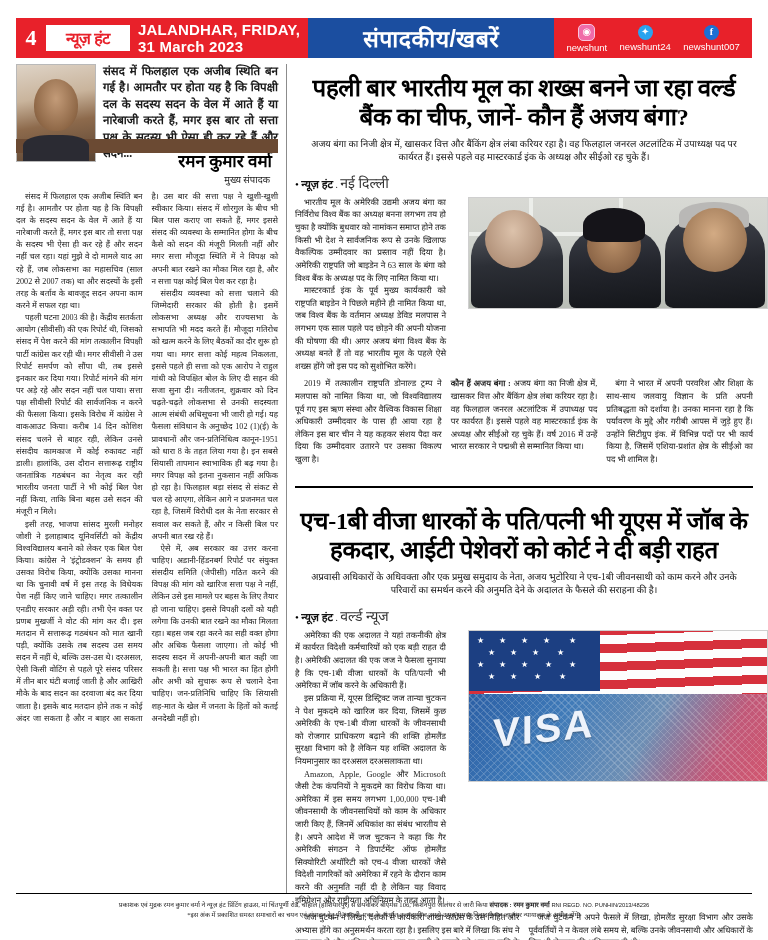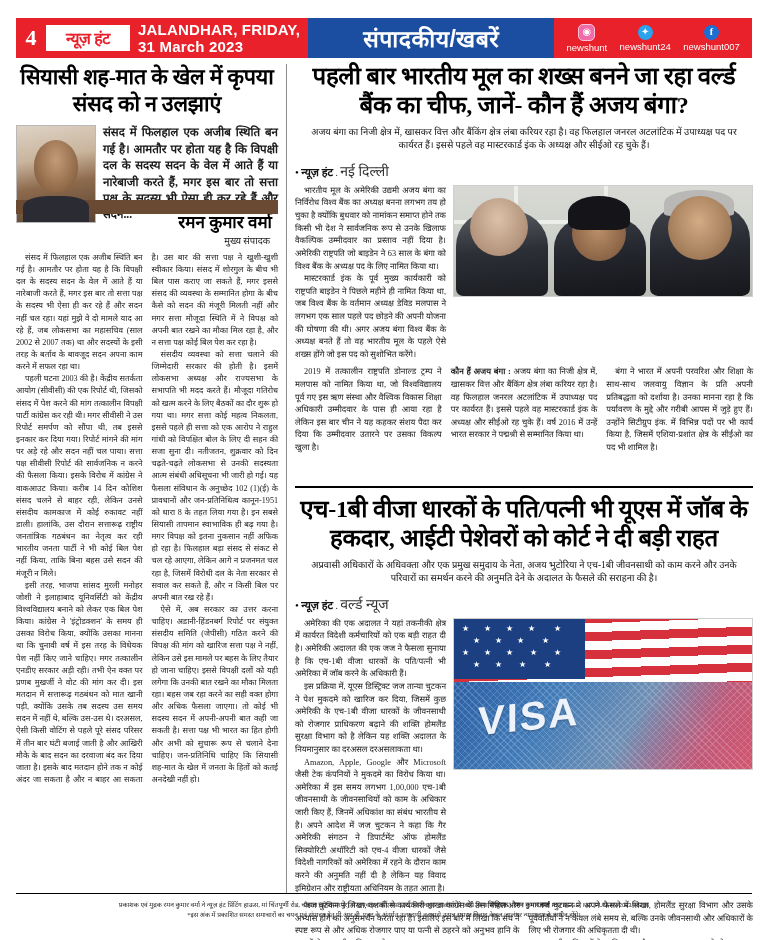--- a/index.html
+++ b/index.html
@@ -110,35 +110,35 @@
     column-count:2;column-gap:9px;column-rule:0;
     font-size:8.1px;line-height:1.5;text-align:justify;color:#1a1a1a;
     hyphens:auto;
   }
   .ed-body p{margin:0 0 0 0;text-indent:9px;}
 
   
   .right-sec{position:absolute;left:295px;top:62px;width:458px;}
   .story-head{
     font-family:"Liberation Serif", serif;font-weight:bold;
-    font-size:24px;line-height:1.2;text-align:center;color:#000;margin:0 0 6px 0;
+    font-size:24px;line-height:1.2;text-align:center;color:#000;margin:12px 0 6px 0;
     letter-spacing:-.3px;
   }
   .story-kicker{
     font-size:9.4px;line-height:1.45;text-align:center;color:#111;margin:0 0 8px 0;
     padding:0 4px;
   }
   .byline{
     font-size:9.5px;color:#111;margin:0 0 5px 0;font-weight:normal;
   }
   .byline b{font-size:11px;}
   .byline .dot{color:#000;font-size:11px;}
   .byline .place{font-size:14px;color:#333;}
 
-  .story-grid{display:flex;gap:7px;}
+  .story-grid{display:flex;gap:22px;}
   .col-narrow{flex:0 0 151px;}
   .photo-news{
     width:298px;height:110px;border:1px solid #cfcfcf;overflow:hidden;position:relative;
     background:#bfc3c0;
   }
   .photo-news .win{
     position:absolute;left:0;top:0;width:100%;height:100%;
     background:linear-gradient(180deg,#d8d9d4 0%,#cfd2cc 45%,#b9bdb6 100%);
   }
   .photo-news .mullion{position:absolute;background:#eceeea;}
@@ -227,21 +227,20 @@
       <div class="soc">
         <div class="soc-ic fb">f</div>
         <div class="soc-lb">newshunt007</div>
       </div>
     </div>
   </div>
 
   <div class="vdiv" style="left:286px;top:64px;height:830px;"></div>
 
   <div class="left-col">
-    <h1 class="ed-head">सियासी शह-मात के खेल में कृपया संसद को न उलझाएं</h1>
     <div class="ed-intro-wrap">
       <div class="ed-photo"></div>
       <div class="ed-intro">संसद में फिलहाल एक अजीब स्थिति बन गई है। आमतौर पर होता यह है कि विपक्षी दल के सदस्य सदन के वेल में आते हैं या नारेबाजी करते हैं, मगर इस बार तो सत्ता पक्ष के सदस्य भी ऐसा ही कर रहे हैं और सदन...</div>
     </div>
     <div class="ed-author-bar"></div>
     <div class="ed-author">रमन कुमार वर्मा</div>
     <div class="ed-author-sub">मुख्य संपादक</div>
     <div class="ed-body">
       <p>संसद में फिलहाल एक अजीब स्थिति बन गई है। आमतौर पर होता यह है कि विपक्षी दल के सदस्य सदन के वेल में आते हैं या नारेबाजी करते हैं, मगर इस बार तो सत्ता पक्ष के सदस्य भी ऐसा ही कर रहे हैं और सदन नहीं चल रहा। यहां मुझे वे दो मामले याद आ रहे हैं, जब लोकसभा का महासचिव (साल 2002 से 2007 तक) था और सदस्यों के इसी तरह के बर्ताव के बावजूद सदन अपना काम करने में सफल रहा था।</p>
       <p>पहली घटना 2003 की है। केंद्रीय सतर्कता आयोग (सीवीसी) की एक रिपोर्ट थी, जिसको संसद में पेश करने की मांग तत्कालीन विपक्षी पार्टी कांग्रेस कर रही थी। मगर सीवीसी ने उस रिपोर्ट समर्पण को सौंपा थी, तब इससे इनकार कर दिया गया। रिपोर्ट मांगने की मांग पर अड़े रहे और सदन नहीं चल पाया। सत्ता पक्ष सीवीसी रिपोर्ट की सार्वजनिक न करने की फैसला किया। इसके विरोध में कांग्रेस ने वाकआउट किया। करीब 14 दिन कोशिश संसद चलने से बाहर रही, लेकिन उनसे संसदीय कामकाज में कोई रुकावट नहीं डाली। हालांकि, उस दौरान सत्तारूढ़ राष्ट्रीय जनतांत्रिक गठबंधन का नेतृत्व कर रही भारतीय जनता पार्टी ने भी कोई बिल पेश नहीं किया, ताकि बिना बहस उसे सदन की मंजूरी न मिले।</p>

